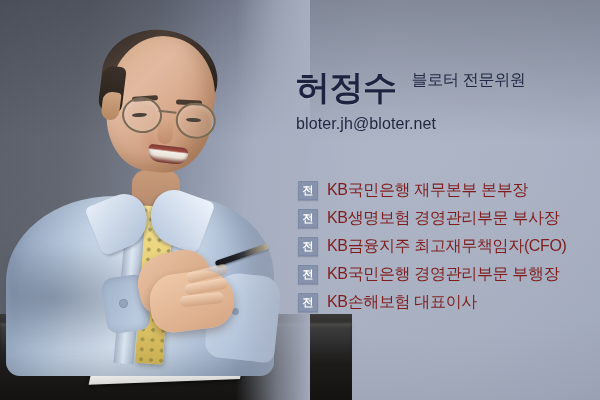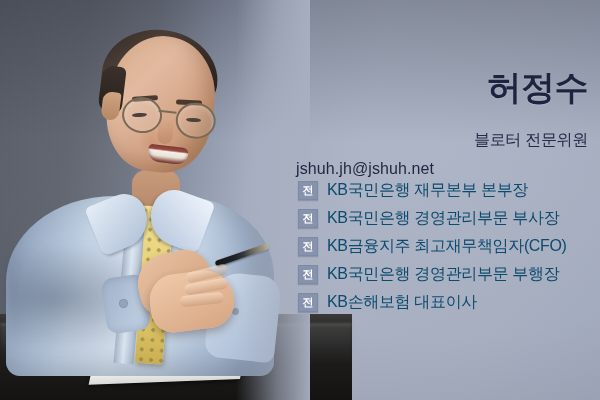--- a/index.html
+++ b/index.html
@@ -362,24 +362,23 @@
   }
 
   
   .info {
     position: absolute;
     left: 296px; top: 70px;
     width: 292px;
   }
   .name-row {
     display: flex;
-    align-items: flex-end;
-    gap: 24px;
+    align-items: flex-start;
+    gap: 15px;
     white-space: nowrap;
-    flex-direction: column;
   }
   .name {
     font-size: 34px;
     font-weight: bold;
     color: #1d2440;
     letter-spacing: -.5px;
     line-height: 1.05;
     text-shadow: 0 1px 1px rgba(255,255,255,.18);
   }
   .role {
@@ -414,21 +413,21 @@
     border: 1px solid #7d89a6;
     color: #ffffff;
     font-size: 11px;
     line-height: 17px;
     text-align: center;
     font-weight: bold;
     box-shadow: 0 1px 1px rgba(40,50,70,.22);
   }
   .career-text {
     font-size: 16px;
-    color: #0c4a6e;
+    color: #7f1d1d;
     letter-spacing: -.35px;
     font-weight: 500;
   }
 </style>
 </head>
 <body>
 
 <div id="stage">
 
   <div class="bg-base"></div>
@@ -482,31 +481,31 @@
     <div class="finger f3"></div>
 
     <div class="person-blend"></div>
   </div>
 
   <div class="info">
     <div class="name-row">
       <span class="name">허정수</span>
       <span class="role">블로터 전문위원</span>
     </div>
-    <div class="email">jshuh.jh@jshuh.net</div>
+    <div class="email">bloter.jh@bloter.net</div>
   </div>
 
   <div class="career">
     <div class="career-item">
       <span class="badge">전</span>
       <span class="career-text">KB국민은행 재무본부 본부장</span>
     </div>
     <div class="career-item">
       <span class="badge">전</span>
-      <span class="career-text">KB국민은행 경영관리부문 부사장</span>
+      <span class="career-text">KB생명보험 경영관리부문 부사장</span>
     </div>
     <div class="career-item">
       <span class="badge">전</span>
       <span class="career-text">KB금융지주 최고재무책임자(CFO)</span>
     </div>
     <div class="career-item">
       <span class="badge">전</span>
       <span class="career-text">KB국민은행 경영관리부문 부행장</span>
     </div>
     <div class="career-item">

